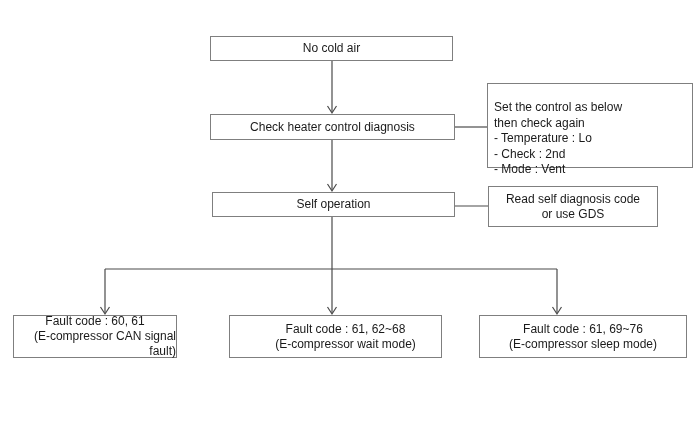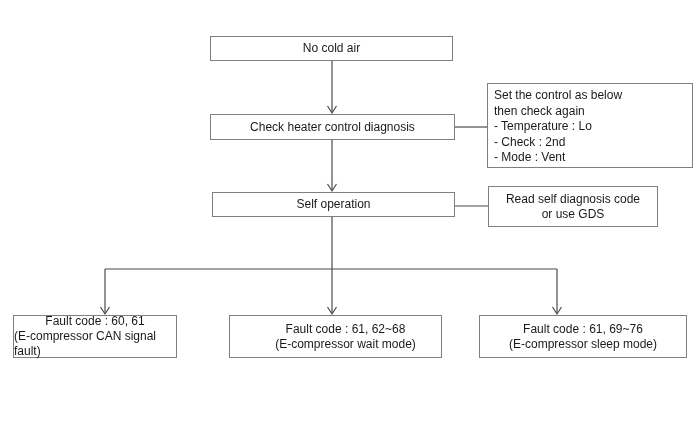--- a/index.html
+++ b/index.html
@@ -20,28 +20,28 @@
     position: absolute;
     box-sizing: border-box;
     border: 1.5px solid #7f7f7f;
     background: #ffffff;
     display: flex;
     flex-direction: column;
     align-items: center;
     justify-content: center;
     font-size: 12px;
     line-height: 15px;
-    text-align: left;
+    text-align: right;
   }
   .node .line { display: block; }
   .note-left {
     align-items: flex-start;
     text-align: left;
     justify-content: flex-start;
-    padding: 4px 6px;
+    padding: 16px 6px;
     line-height: 15.5px;
   }
   #no-cold-air        { left: 210px; top: 36px;  width: 243px; height: 25px; }
   #check-heater       { left: 210px; top: 114px; width: 245px; height: 26px; }
   #self-diagnosis     { left: 212px; top: 192px; width: 243px; height: 25px; }
   #note-control       { left: 487px; top: 83px;  width: 206px; height: 85px; }
   #note-read          { left: 488px; top: 186px; width: 170px; height: 41px; }
   #fault-can          { left: 13px;  top: 315px; width: 164px; height: 43px; }
   #fault-wait         { left: 229px; top: 315px; width: 213px; height: 43px; padding-left: 20px; }
   #fault-sleep        { left: 455px; top: 315px; width: 208px; height: 43px; margin-left: 24px; }

